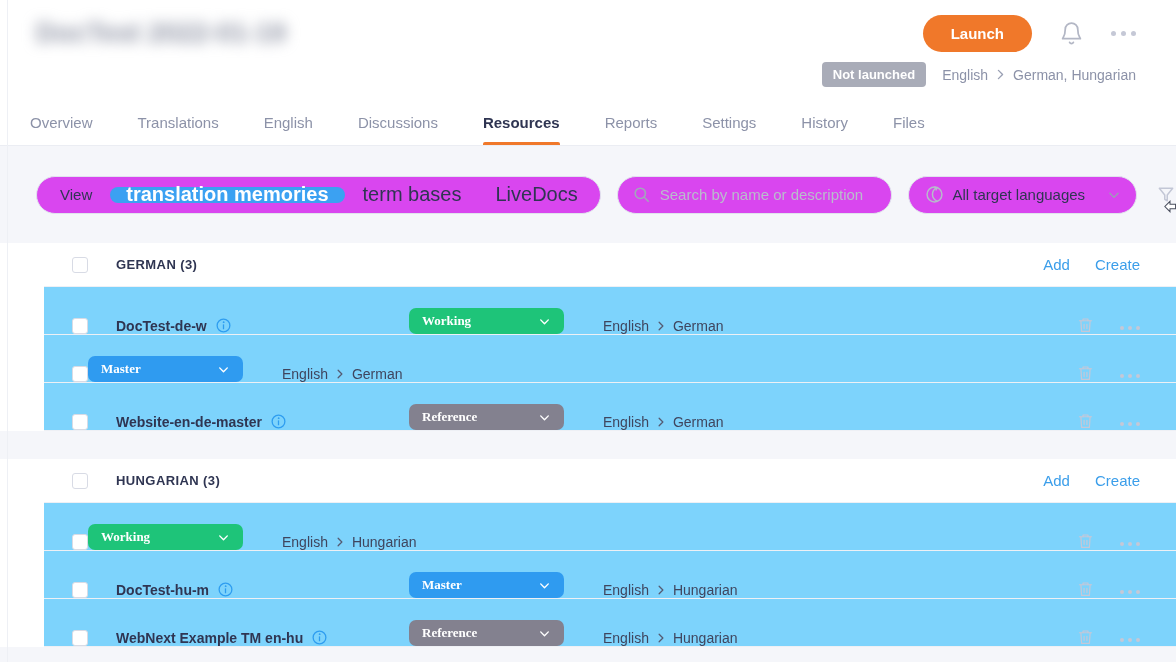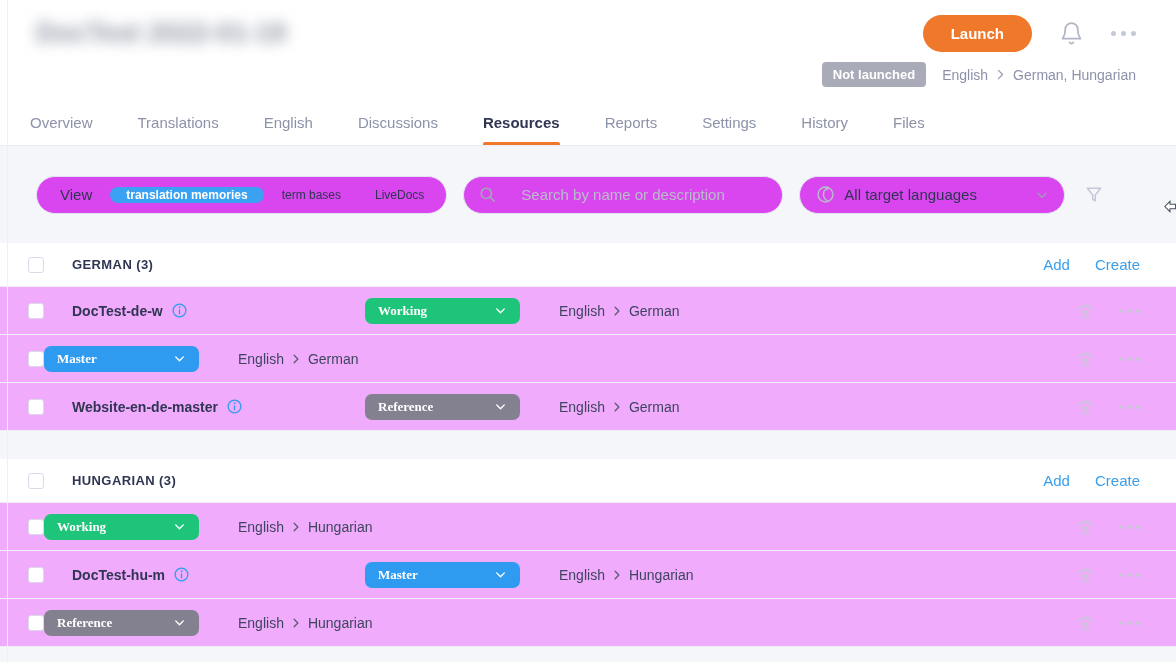--- a/index.html
+++ b/index.html
@@ -53,59 +53,59 @@
   }
   
   .filter-bar {
     height:97px; background:#f5f6fa; display:flex; align-items:center;
     padding-left:36px;
   }
   .pill-box { background:#d946ef; border:1px solid #e0e3ed; border-radius:19px; height:38px;justify-content:flex-end; }
   .segmented { display:inline-flex; align-items:center; padding-right:5px; }
   .seg-label { font-size:15px; color:#2f3552; padding:0 17px 0 23px; }
   .seg-option {
-    font-size:12px; color:#2f3552; padding:0 16px; height:16px;
+    font-size:20px; color:#2f3552; padding:0 16px; height:16px;
     display:flex; align-items:center; border-radius:15px; margin:0 1px;
     cursor:pointer; white-space:nowrap;
   }
   .seg-option.active { background:#3ba1f2; color:#fff; font-weight:700; }
   .search-box {
     width:320px; margin-left:16px; display:flex; align-items:center;
-    padding:0 14px; gap:24px;
+    padding:0 14px; gap:9px;
   }
   .search-box svg { color:#a2a7ba; flex:none; }
   .search-box input {
     border:none; outline:none; background:transparent; width:100%;
     font-size:15px; color:#2f3552; font-family:inherit;
   }
   .search-box input::placeholder { color:#b9bdcc; }
   .lang-select {
     width:266px; margin-left:16px; display:flex; align-items:center;
     padding:0 15px; gap:8px; cursor:pointer;
   }
   .lang-select .globe { color:#b7bbcb; display:flex; }
   .lang-select .value { font-size:15px; color:#2f3552; white-space:nowrap; }
   .lang-select .chev { margin-left:auto; color:#9aa0b4; display:flex; }
   .funnel { margin-left:19px; color:#c3c7d6; display:flex; cursor:pointer; }
   
-  .tm-section { background:#fff; }
+  .tm-section { background:#fff;padding-left:44px; }
   .tm-section + .tm-section { margin-top:28px; }
   .section-header {
     height:44px; display:flex; align-items:center;
     padding:0 36px 0 28px; border-bottom:1px solid #eef0f5;
   }
   .section-title {
     margin-left:28px; font-size:13px; font-weight:700; color:#2f3552;
     letter-spacing:.4px;
   }
   .section-links { margin-left:auto; display:flex; gap:25px; }
   .section-links a { font-size:15px; color:#3b9eea; text-decoration:none; cursor:pointer; }
   .row {
-    height:48px; display:flex; align-items:center;
-    padding:0 36px 0 28px; border-bottom:1px solid #eef0f5; background:#f0abfc;
+    height:48px; display:flex; align-items:flex-end;
+    padding:0 36px 0 28px; border-bottom:1px solid #eef0f5; background:#7dd3fc;
   }
   .checkbox {
     width:16px; height:16px; border:1px solid #d8dbe5; border-radius:3px;
     background:#fff; flex:none; cursor:pointer;
   }
   .name-cell { margin-left:28px; width:293px; display:flex; align-items:center; gap:8px; }
   .res-name { font-size:14px; font-weight:700; color:#2f3552; cursor:pointer; white-space:nowrap; }
   .info-ic { color:#2e9df0; display:flex; cursor:pointer; flex:none; }
   .status-pill {
     width:155px; height:26px; border:none; border-radius:7px; flex:none;
@@ -421,20 +421,30 @@
             </svg>
     </span>
     <span class="row-dots">
             <i></i>
             <i></i>
             <i></i>
           </span>
   </div>
         <div class="row">
     <span class="checkbox"></span>
+    <span class="name-cell">
+      <span class="res-name">WebNext Example TM en-hu</span>
+      <span class="info-ic">
+        <svg width="17" height="17" viewBox="0 0 24 24" fill="none" stroke="currentColor" stroke-width="1.8" stroke-linecap="round">
+                <circle cx="12" cy="12" r="9"></circle>
+                <line x1="12" y1="11" x2="12" y2="16.5"></line>
+                <circle cx="12" cy="7.3" r="0.6" fill="currentColor" stroke-width="1.4"></circle>
+              </svg>
+      </span>
+    </span>
     <button class="status-pill" style="background: rgb(131, 129, 143);">
       <span>Reference</span>
       <span class="pchev">
         <svg width="13" height="13" viewBox="0 0 24 24" fill="none" stroke="currentColor" stroke-width="2.6" stroke-linecap="round" stroke-linejoin="round">
                 <polyline points="5 9 12 16 19 9"></polyline>
               </svg>
       </span>
     </button>
     <span class="lang-pair">
       <span>English</span>

